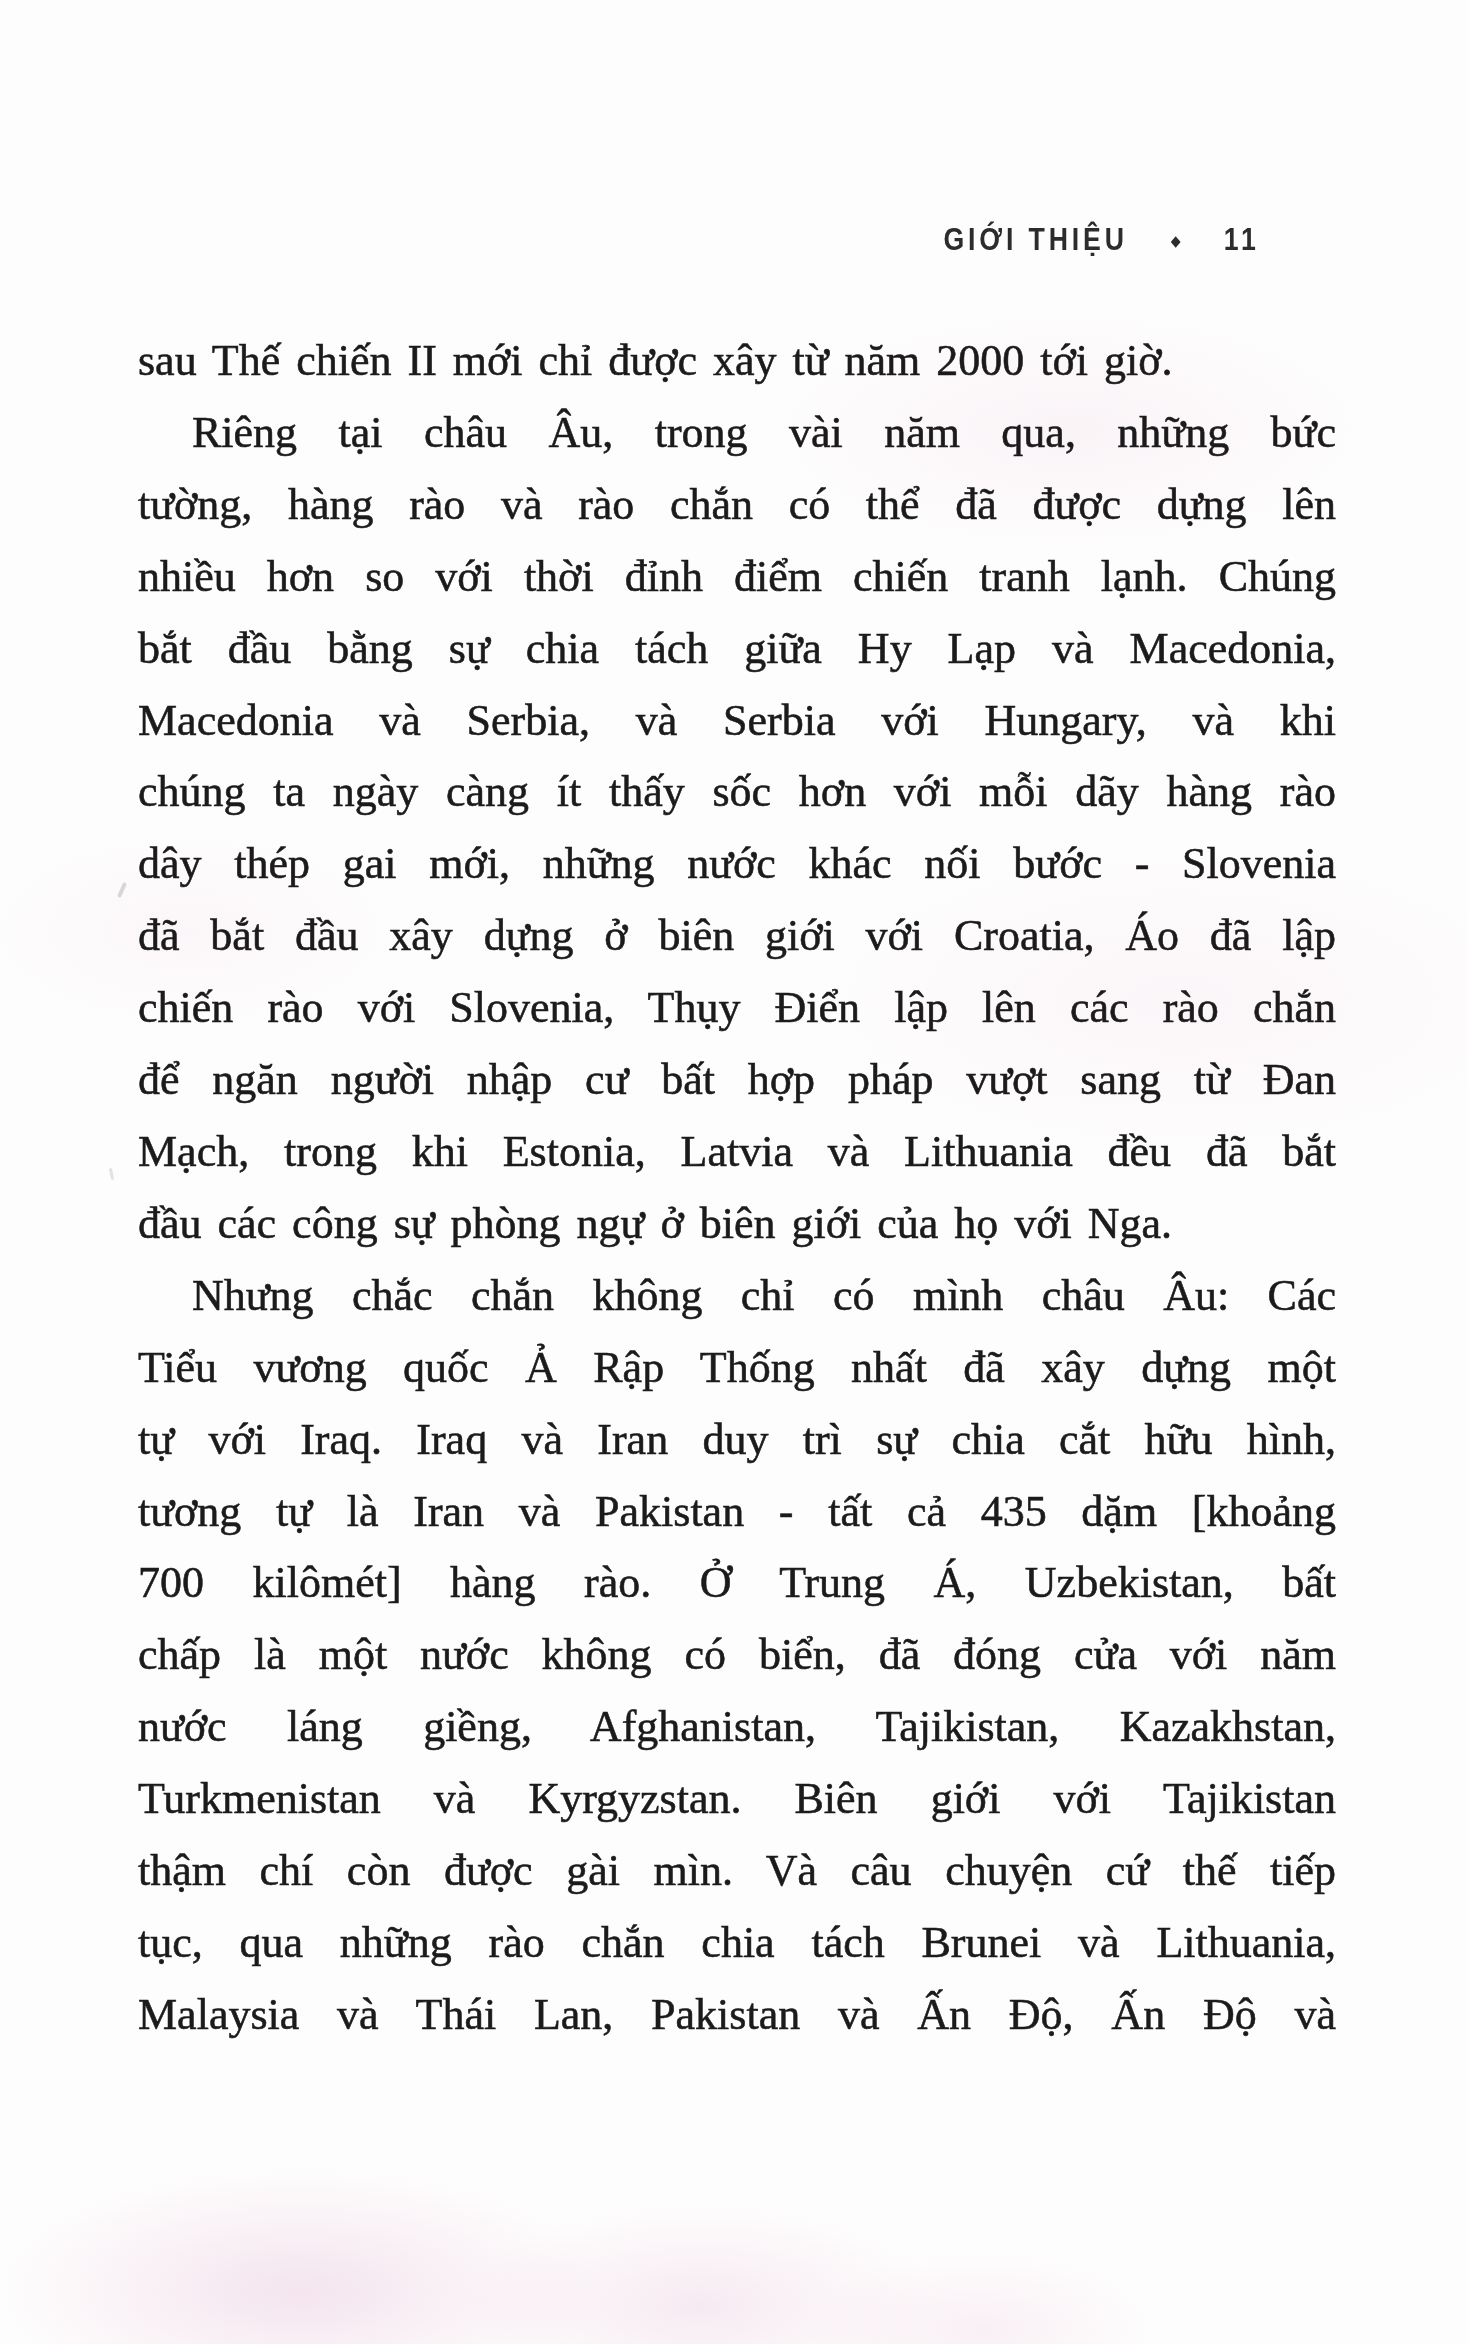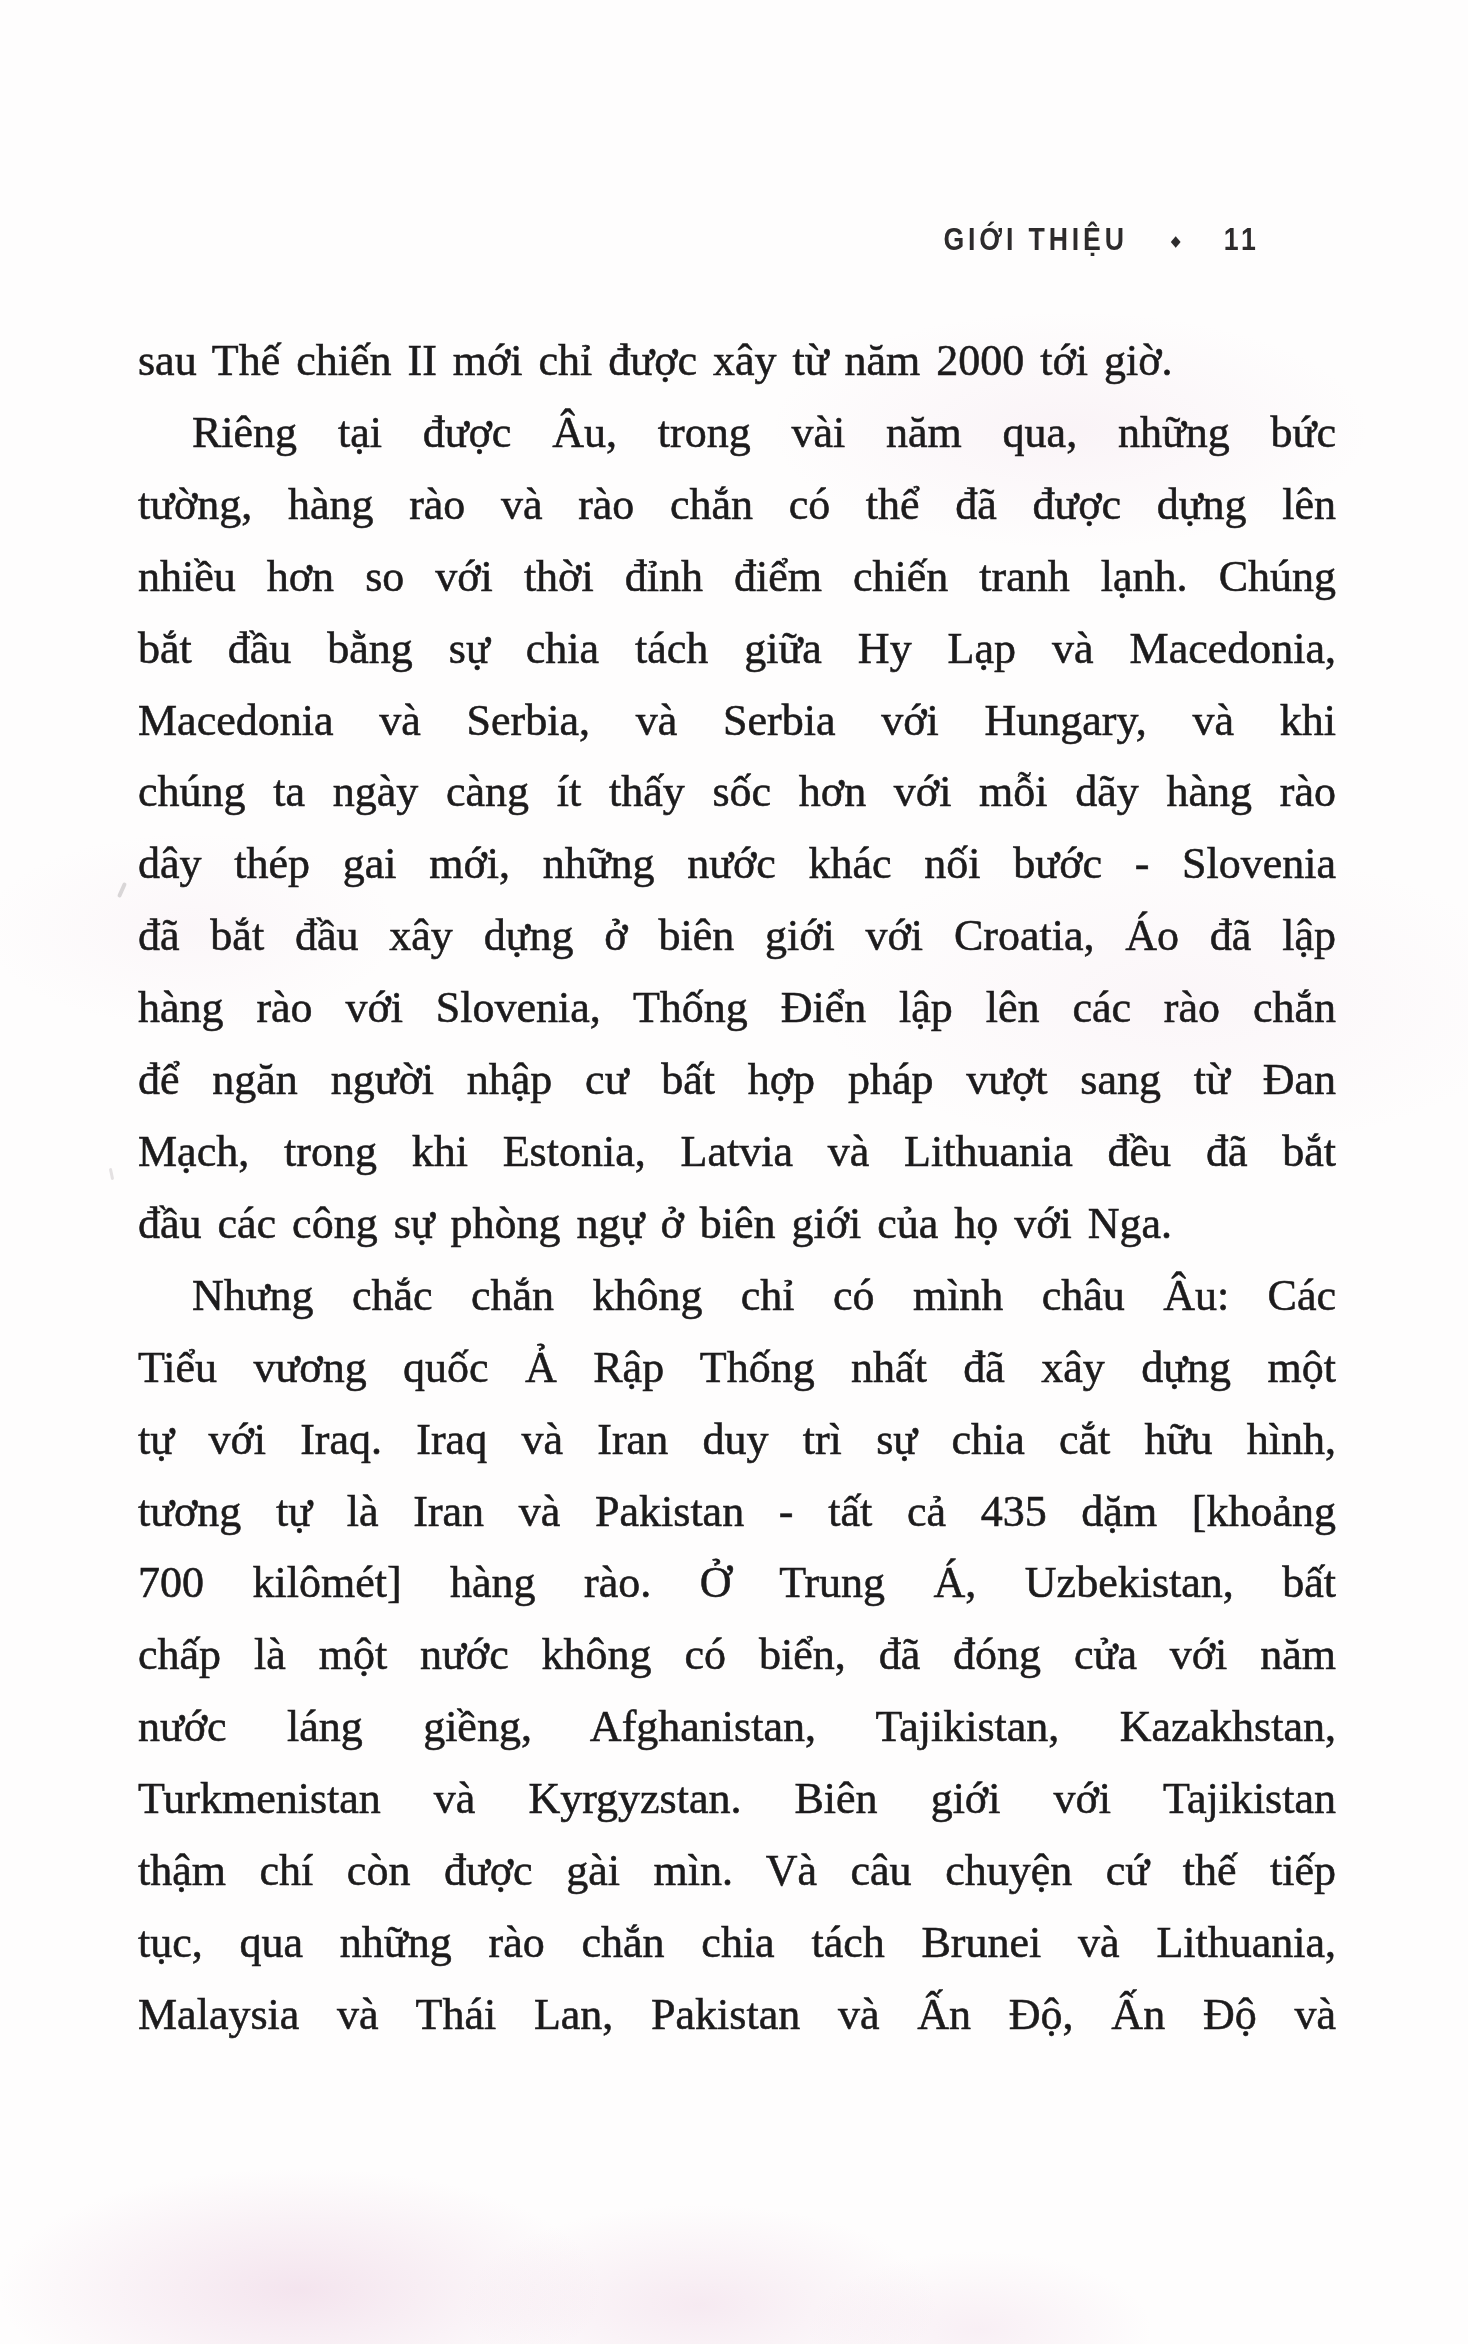--- a/index.html
+++ b/index.html
@@ -83,29 +83,29 @@
 <div class="page">
 
   <div class="running-header">
     <span>GIỚI THIỆU</span>
     <span class="sep">◆</span>
     <span>11</span>
   </div>
 
   <div class="body-text">
       <div class="text-line">sau Thế chiến II mới chỉ được xây từ năm 2000 tới giờ.</div>
-      <div class="text-line indent stretch">Riêng tại được Âu, trong vài năm qua, những bức</div>
+      <div class="text-line indent stretch">Riêng tại châu Âu, trong vài năm qua, những bức</div>
       <div class="text-line stretch">tường, hàng rào và rào chắn có thể đã được dựng lên</div>
       <div class="text-line stretch">nhiều hơn so với thời đỉnh điểm chiến tranh lạnh. Chúng</div>
       <div class="text-line stretch">bắt đầu bằng sự chia tách giữa Hy Lạp và Macedonia,</div>
       <div class="text-line stretch">Macedonia và Serbia, và Serbia với Hungary, và khi</div>
       <div class="text-line stretch">chúng ta ngày càng ít thấy sốc hơn với mỗi dãy hàng rào</div>
       <div class="text-line stretch">dây thép gai mới, những nước khác nối bước - Slovenia</div>
       <div class="text-line stretch">đã bắt đầu xây dựng ở biên giới với Croatia, Áo đã lập</div>
-      <div class="text-line stretch">hàng rào với Slovenia, Thống Điển lập lên các rào chắn</div>
+      <div class="text-line stretch">chiến rào với Slovenia, Thụy Điển lập lên các rào chắn</div>
       <div class="text-line stretch">để ngăn người nhập cư bất hợp pháp vượt sang từ Đan</div>
       <div class="text-line stretch">Mạch, trong khi Estonia, Latvia và Lithuania đều đã bắt</div>
       <div class="text-line">đầu các công sự phòng ngự ở biên giới của họ với Nga.</div>
       <div class="text-line indent stretch">Nhưng chắc chắn không chỉ có mình châu Âu: Các</div>
       <div class="text-line stretch">Tiểu vương quốc Ả Rập Thống nhất đã xây dựng một</div>
       <div class="text-line stretch">tự với Iraq. Iraq và Iran duy trì sự chia cắt hữu hình,</div>
       <div class="text-line stretch">tương tự là Iran và Pakistan - tất cả 435 dặm [khoảng</div>
       <div class="text-line stretch">700 kilômét] hàng rào. Ở Trung Á, Uzbekistan, bất</div>
       <div class="text-line stretch">chấp là một nước không có biển, đã đóng cửa với năm</div>
       <div class="text-line stretch">nước láng giềng, Afghanistan, Tajikistan, Kazakhstan,</div>

